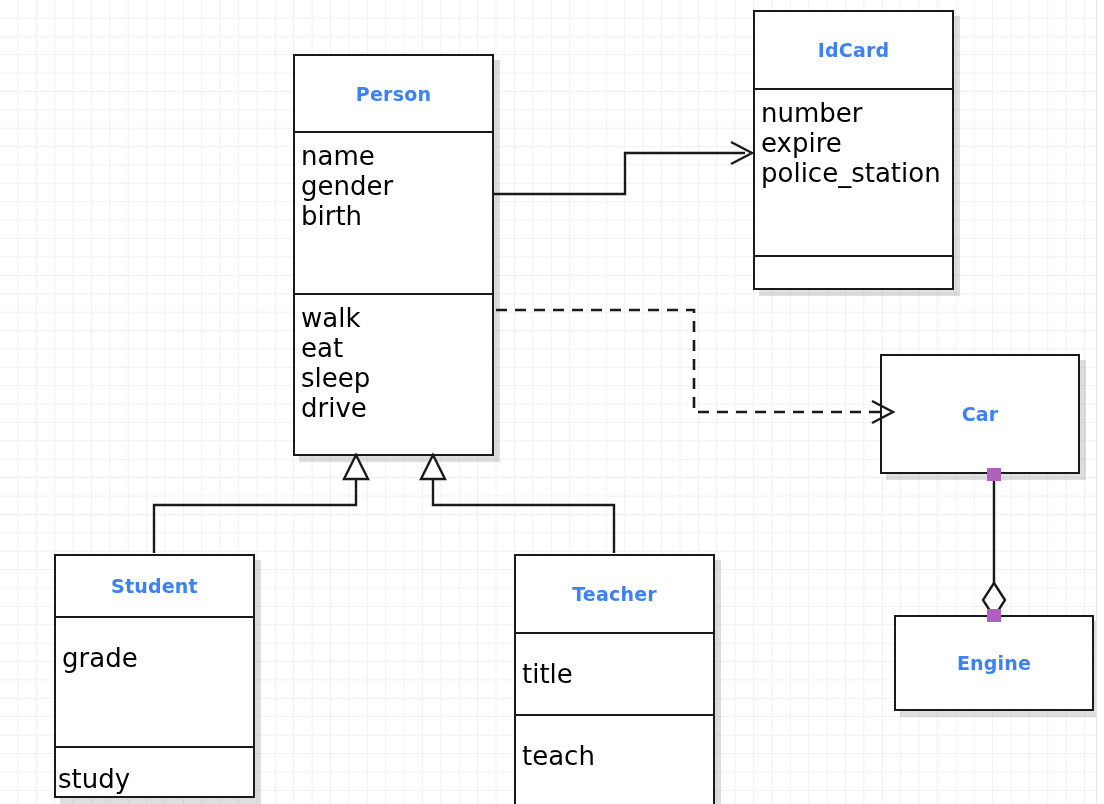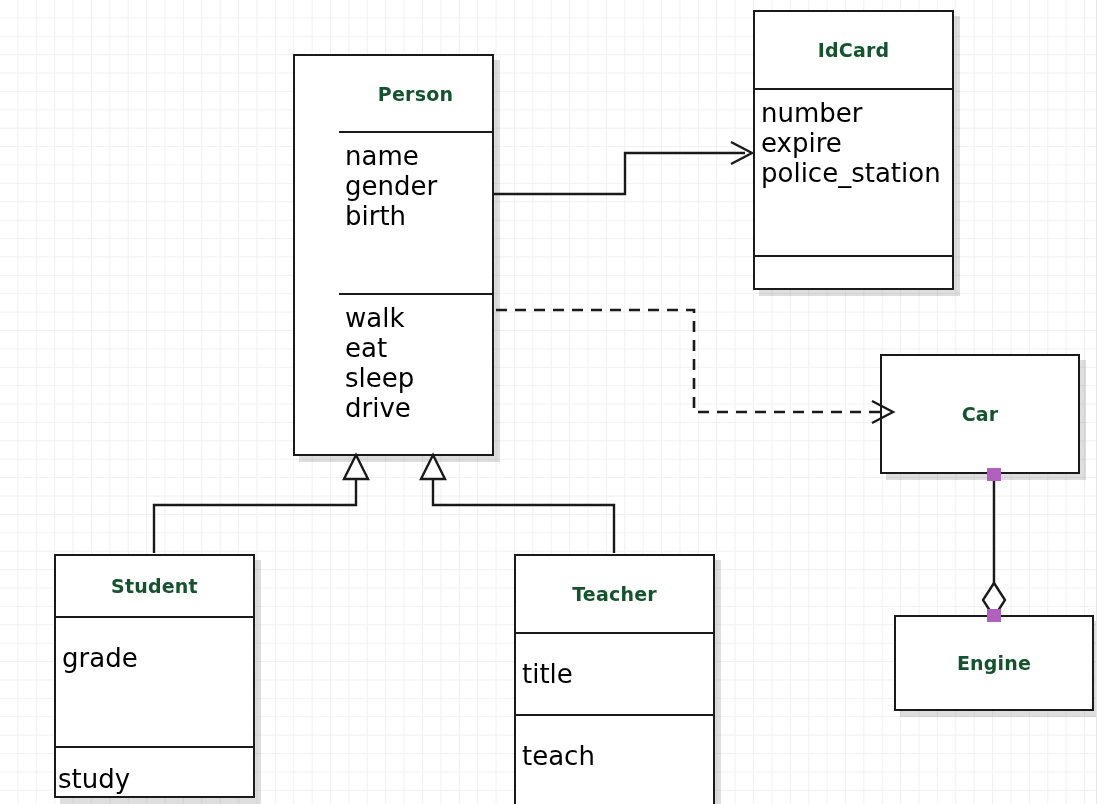--- a/index.html
+++ b/index.html
@@ -40,21 +40,21 @@
     box-shadow: 6px 6px 0 0 rgba(0,0,0,0.13);
   }
   .uml-title {
     box-sizing: border-box;
     width: 100%;
     display: flex;
     align-items: center;
     justify-content: center;
     font-weight: bold;
     font-size: 19px;
-    color: #14532d;
+    color: #3b82f6;
     letter-spacing: 0.2px;
   }
   .uml-section {
     box-sizing: border-box;
     width: 100%;
     border-top: 2px solid #1a1a1a;
     padding: 8px 0 0 6px;
     display: flex;
     flex-direction: column;
     justify-content: flex-start;
@@ -112,21 +112,21 @@
   }
   .endpoint-sq {
     stroke: none;
   }
 </style>
 </head>
 <body>
 
 <div id="canvas">
 
-  <div class="uml-box" style="left:293px; top:54px; width:201px; height:402px;padding-left:44px;">
+  <div class="uml-box" style="left:293px; top:54px; width:201px; height:402px;">
     <div class="uml-title" style="height:75px;">Person</div>
     <div class="uml-section" style="height:162px;">
       <div class="uml-line">name</div>
       <div class="uml-line">gender</div>
       <div class="uml-line">birth</div>
     </div>
     <div class="uml-section" style="height:194px;">
       <div class="uml-line">walk</div>
       <div class="uml-line">eat</div>
       <div class="uml-line">sleep</div>

